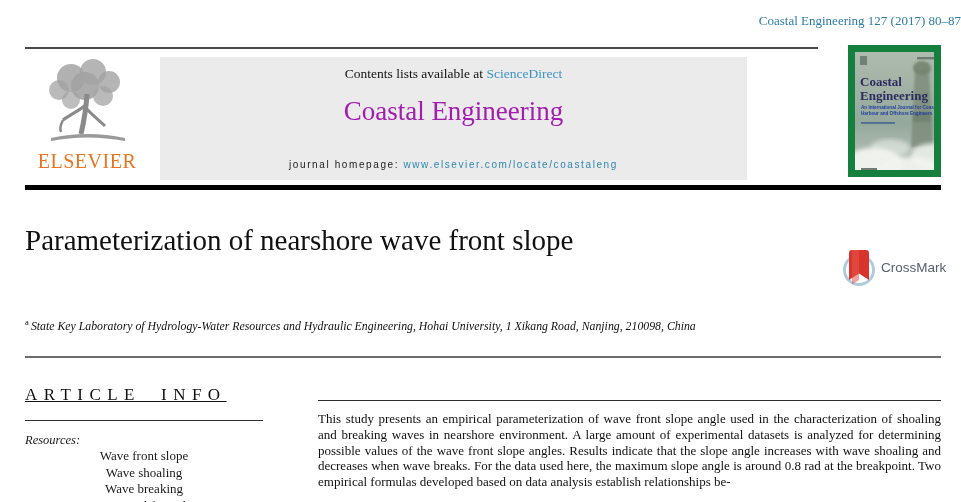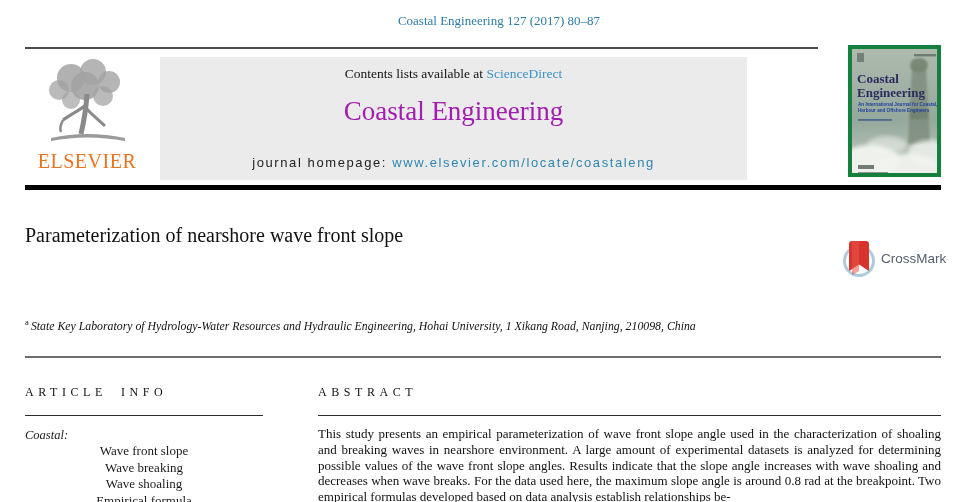--- a/index.html
+++ b/index.html
@@ -5,21 +5,21 @@
   * { margin:0; padding:0; box-sizing:border-box; }
   body { background:#fff; }
   .page {
     position:relative; width:961px; height:502px; margin:0 auto;
     background:#fff; overflow:hidden;
     font-family:"Liberation Serif", serif; color:#1a1a1a;
   }
   
   .citation {
     position:absolute; top:13px; left:0; width:100%;
-    text-align:center; font-size:13px; color:#2e7ca5;padding-left:37px;
+    text-align:right; font-size:13px; color:#2e7ca5;padding-left:37px;
   }
   
   .rule-top { position:absolute; left:25px; top:47px; width:793px; height:2px; background:#4a4a4a; }
   .rule-black { position:absolute; left:25px; top:185px; width:916px; height:5px; background:#000; }
   
   .elsevier { position:absolute; left:22px; top:56px; width:130px; height:126px; text-align:center; }
   .elsevier svg { display:block; margin:0 auto; }
   .elsevier-name {
     font-family:"Liberation Serif", serif; font-size:20px; letter-spacing:0.5px;
     color:#e8741f; margin-top:-2px;text-align:center;
@@ -27,44 +27,44 @@
   
   .banner {
     position:absolute; left:160px; top:57px; width:587px; height:123px;
     background:#ebebeb; text-align:center;
   }
   .contents-line { margin-top:9px; font-size:13.5px; color:#111; }
   .link-sd { color:#3d92c4; }
   .journal-title { margin-top:14px; font-size:27px; color:#a21caf; }
   .homepage-line {
     position:absolute; bottom:10px; left:0; width:100%;
-    font-family:"Liberation Sans", sans-serif; font-size:13px;
+    font-family:"Liberation Sans", sans-serif; font-size:10px;
     letter-spacing:1.6px; color:#222;
   }
   .link-teal { color:#2e86ad; }
   
   .cover {
     position:absolute; left:848px; top:45px; width:93px; height:132px;
-    border:4px solid #15803d; background:#9db0a4; overflow:hidden;
+    border:7px solid #15803d; background:#9db0a4; overflow:hidden;
   }
   
-  .art-title { position:absolute; left:25px; top:224px; font-size:20px; color:#111; }
+  .art-title { position:absolute; left:25px; top:224px; font-size:29px; color:#111; }
   .authors { position:absolute; left:25px; top:276px; font-size:17.5px; color:#111; }
   .authors sup { font-size:11px; color:#2d7eb1; }
   .affils { position:absolute; left:25px; top:314px; font-size:11.8px; font-style:italic; line-height:16px; color:#111; }
   .affils sup { font-size:8.5px; font-style:normal; }
   
-  .crossmark { position:absolute; left:841px; top:237px; width:110px; height:42px; display:flex; align-items:center; gap:3px; cursor:pointer; }
+  .crossmark { position:absolute; left:841px; top:246px; width:110px; height:42px; display:flex; align-items:center; gap:3px; cursor:pointer; }
   .crossmark-label { font-family:"Liberation Sans", sans-serif; font-size:13.5px; color:#55616e; }
   
   .rule-mid { position:absolute; left:25px; top:356px; width:916px; height:2px; background:#6e6e6e; }
   
   .col-info { position:absolute; left:25px; top:385px; width:238px; }
   .col-abs  { position:absolute; left:318px; top:385px; width:623px; }
-  .sec-head { font-size:12px; color:#111; letter-spacing:0.38em; word-spacing:0.55em; }
+  .sec-head { font-size:17px; color:#111; letter-spacing:0.38em; word-spacing:0.55em;text-decoration:underline; }
   .sec-rule { height:1px; background:#2c2c2c; margin-top:15px; }
   .kw-label { margin-top:12px; font-size:12.5px; font-style:italic; }
   .kw-item { font-size:13px; line-height:16.5px;text-align:center; }
   .abs-text {
     margin-top:10px; font-size:13px; line-height:15.8px;
     text-align:justify; color:#111;
   }
 </style>
 </head>
 <body>
@@ -166,28 +166,27 @@
 
   <div class="affils">
       <div><sup>a </sup><span>State Key Laboratory of Hydrology-Water Resources and Hydraulic Engineering, Hohai University, 1 Xikang Road, Nanjing, 210098, China</span></div>
     </div>
 
   <div class="rule-mid"></div>
 
   <div class="col-info">
     <div class="sec-head">ARTICLE INFO</div>
     <div class="sec-rule"></div>
-    <div class="kw-label">Coastal:</div>
+    <div class="kw-label">Resources:</div>
     <div>
         <div class="kw-item">Wave front slope</div>
+        <div class="kw-item">Wave shoaling</div>
         <div class="kw-item">Wave breaking</div>
-        <div class="kw-item">Wave shoaling</div>
         <div class="kw-item">Empirical formula</div>
       </div>
   </div>
 
   <div class="col-abs">
-    <div class="sec-head">ABSTRACT</div>
     <div class="sec-rule"></div>
     <p class="abs-text">This study presents an empirical parameterization of wave front slope angle used in the characterization of shoaling and breaking waves in nearshore environment. A large amount of experimental datasets is analyzed for determining possible values of the wave front slope angles. Results indicate that the slope angle increases with wave shoaling and decreases when wave breaks. For the data used here, the maximum slope angle is around 0.8 rad at the breakpoint. Two empirical formulas developed based on data analysis establish relationships be-</p>
   </div>
 
 </div>
 
 </body></html>

